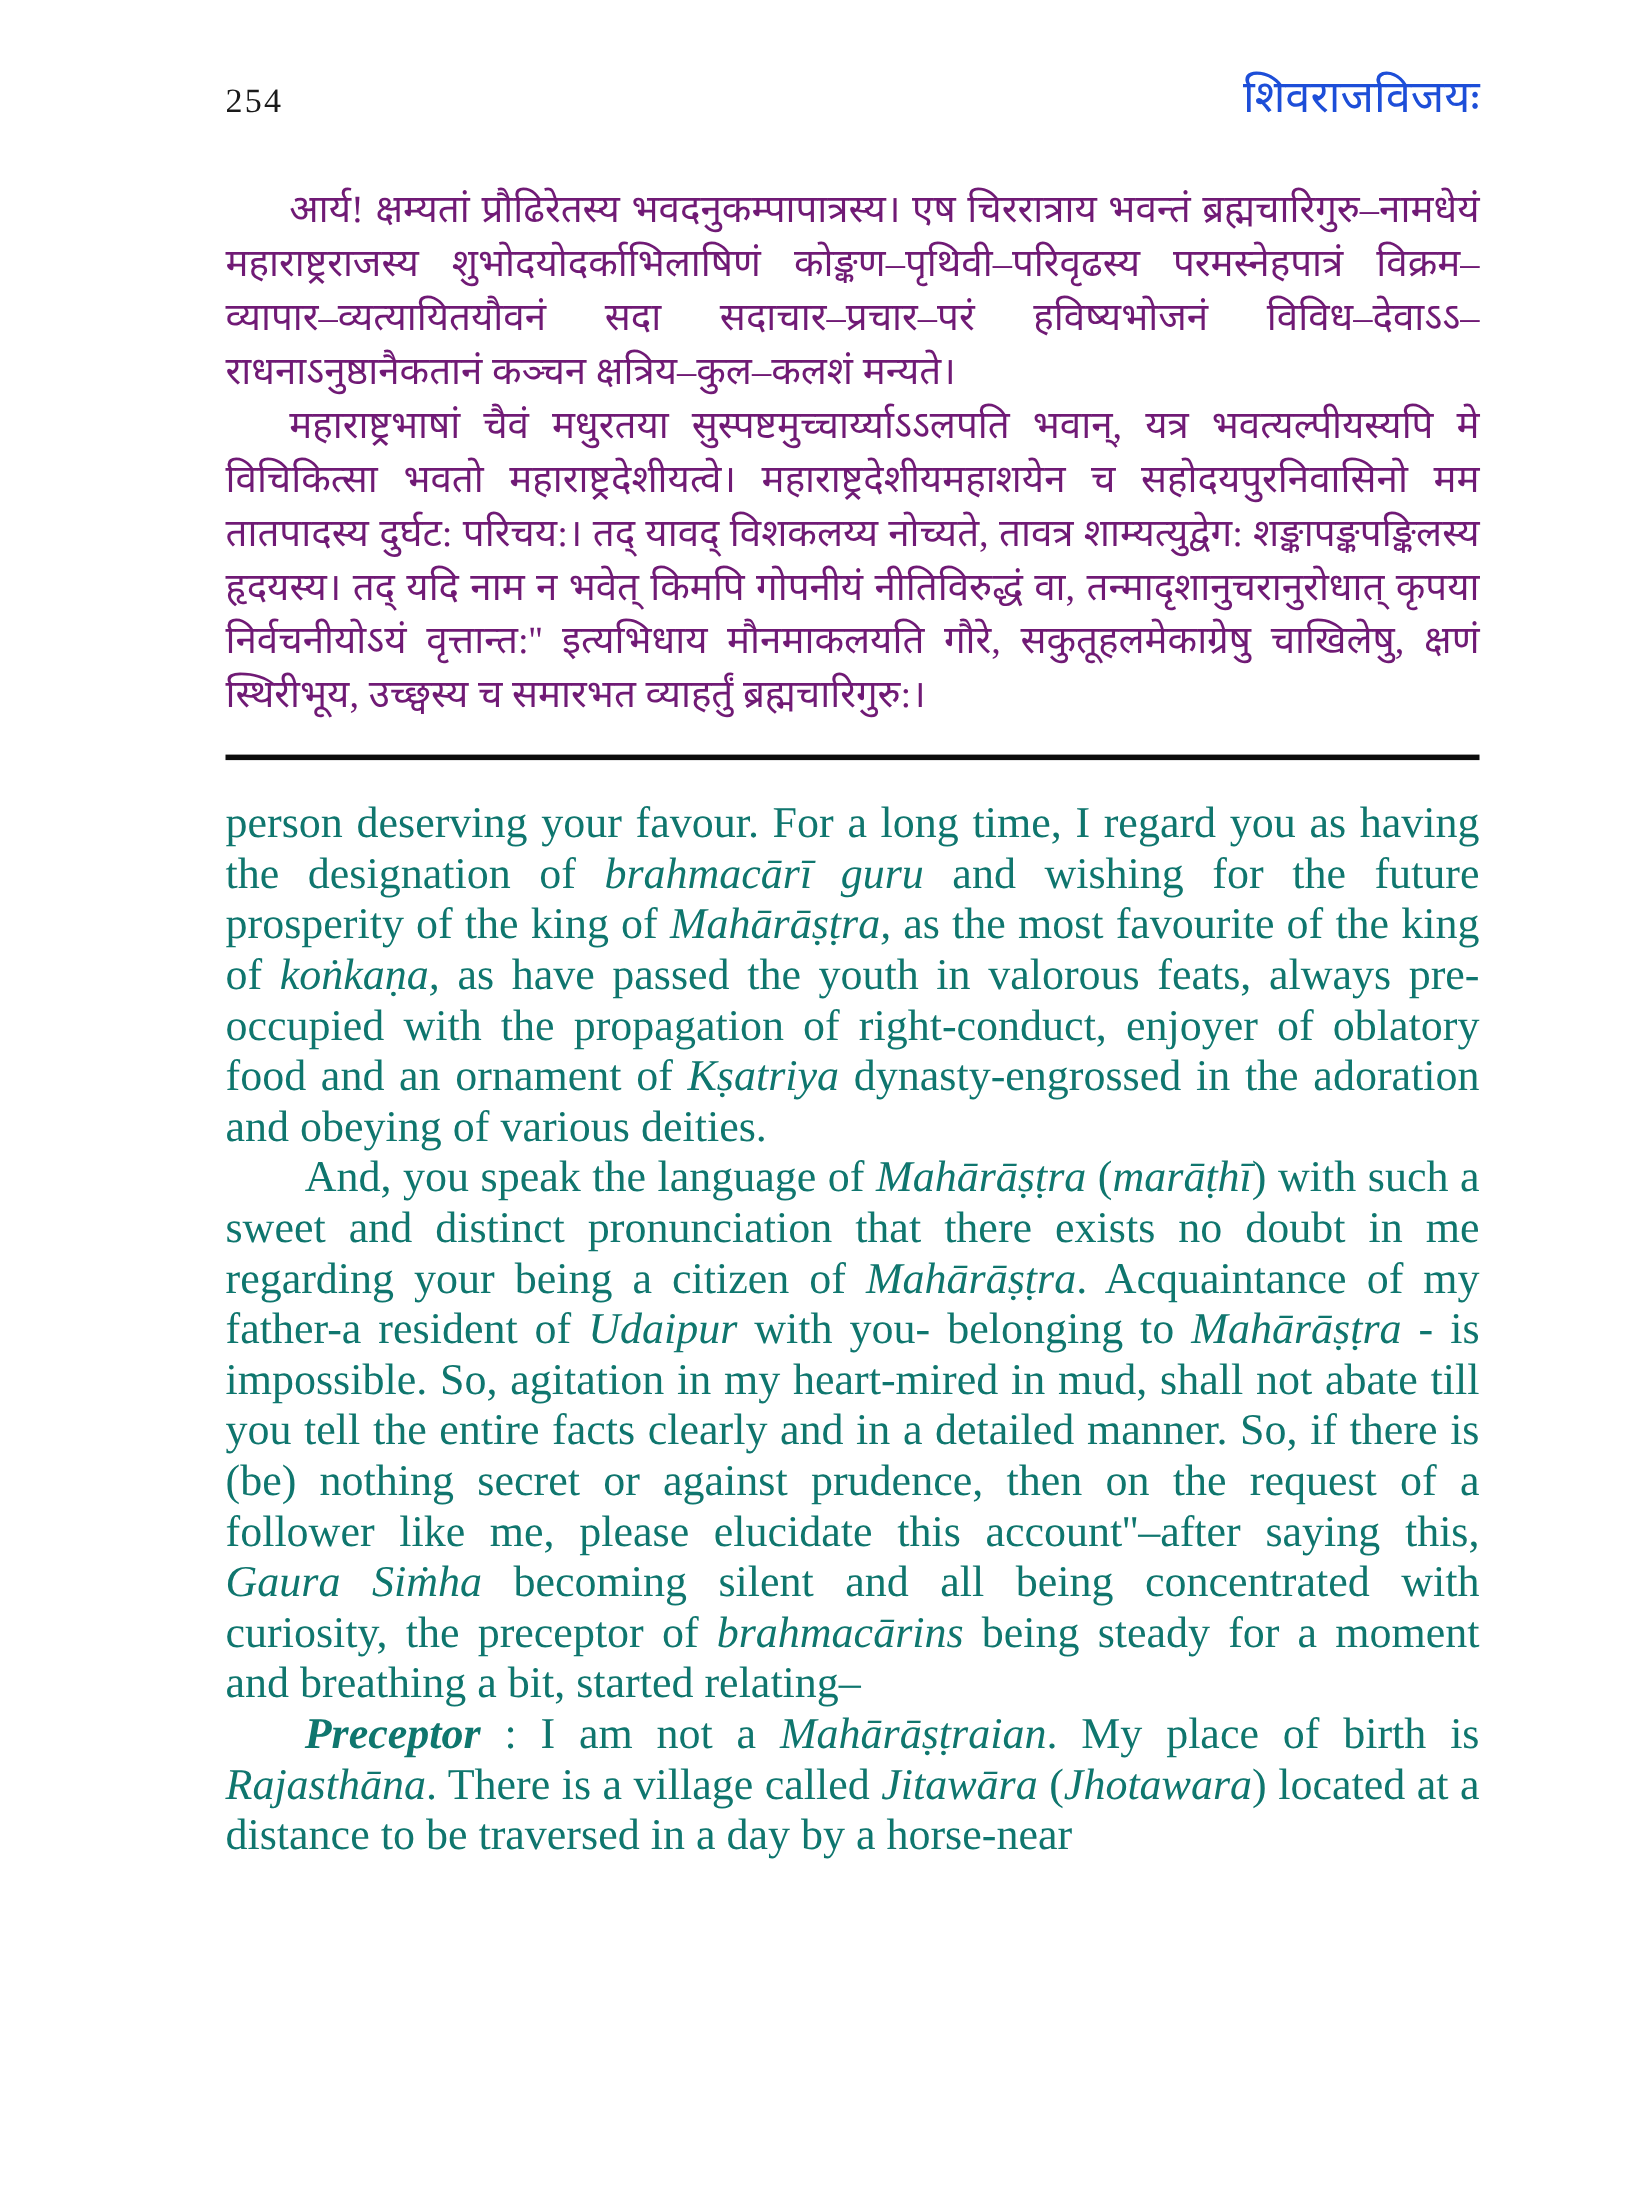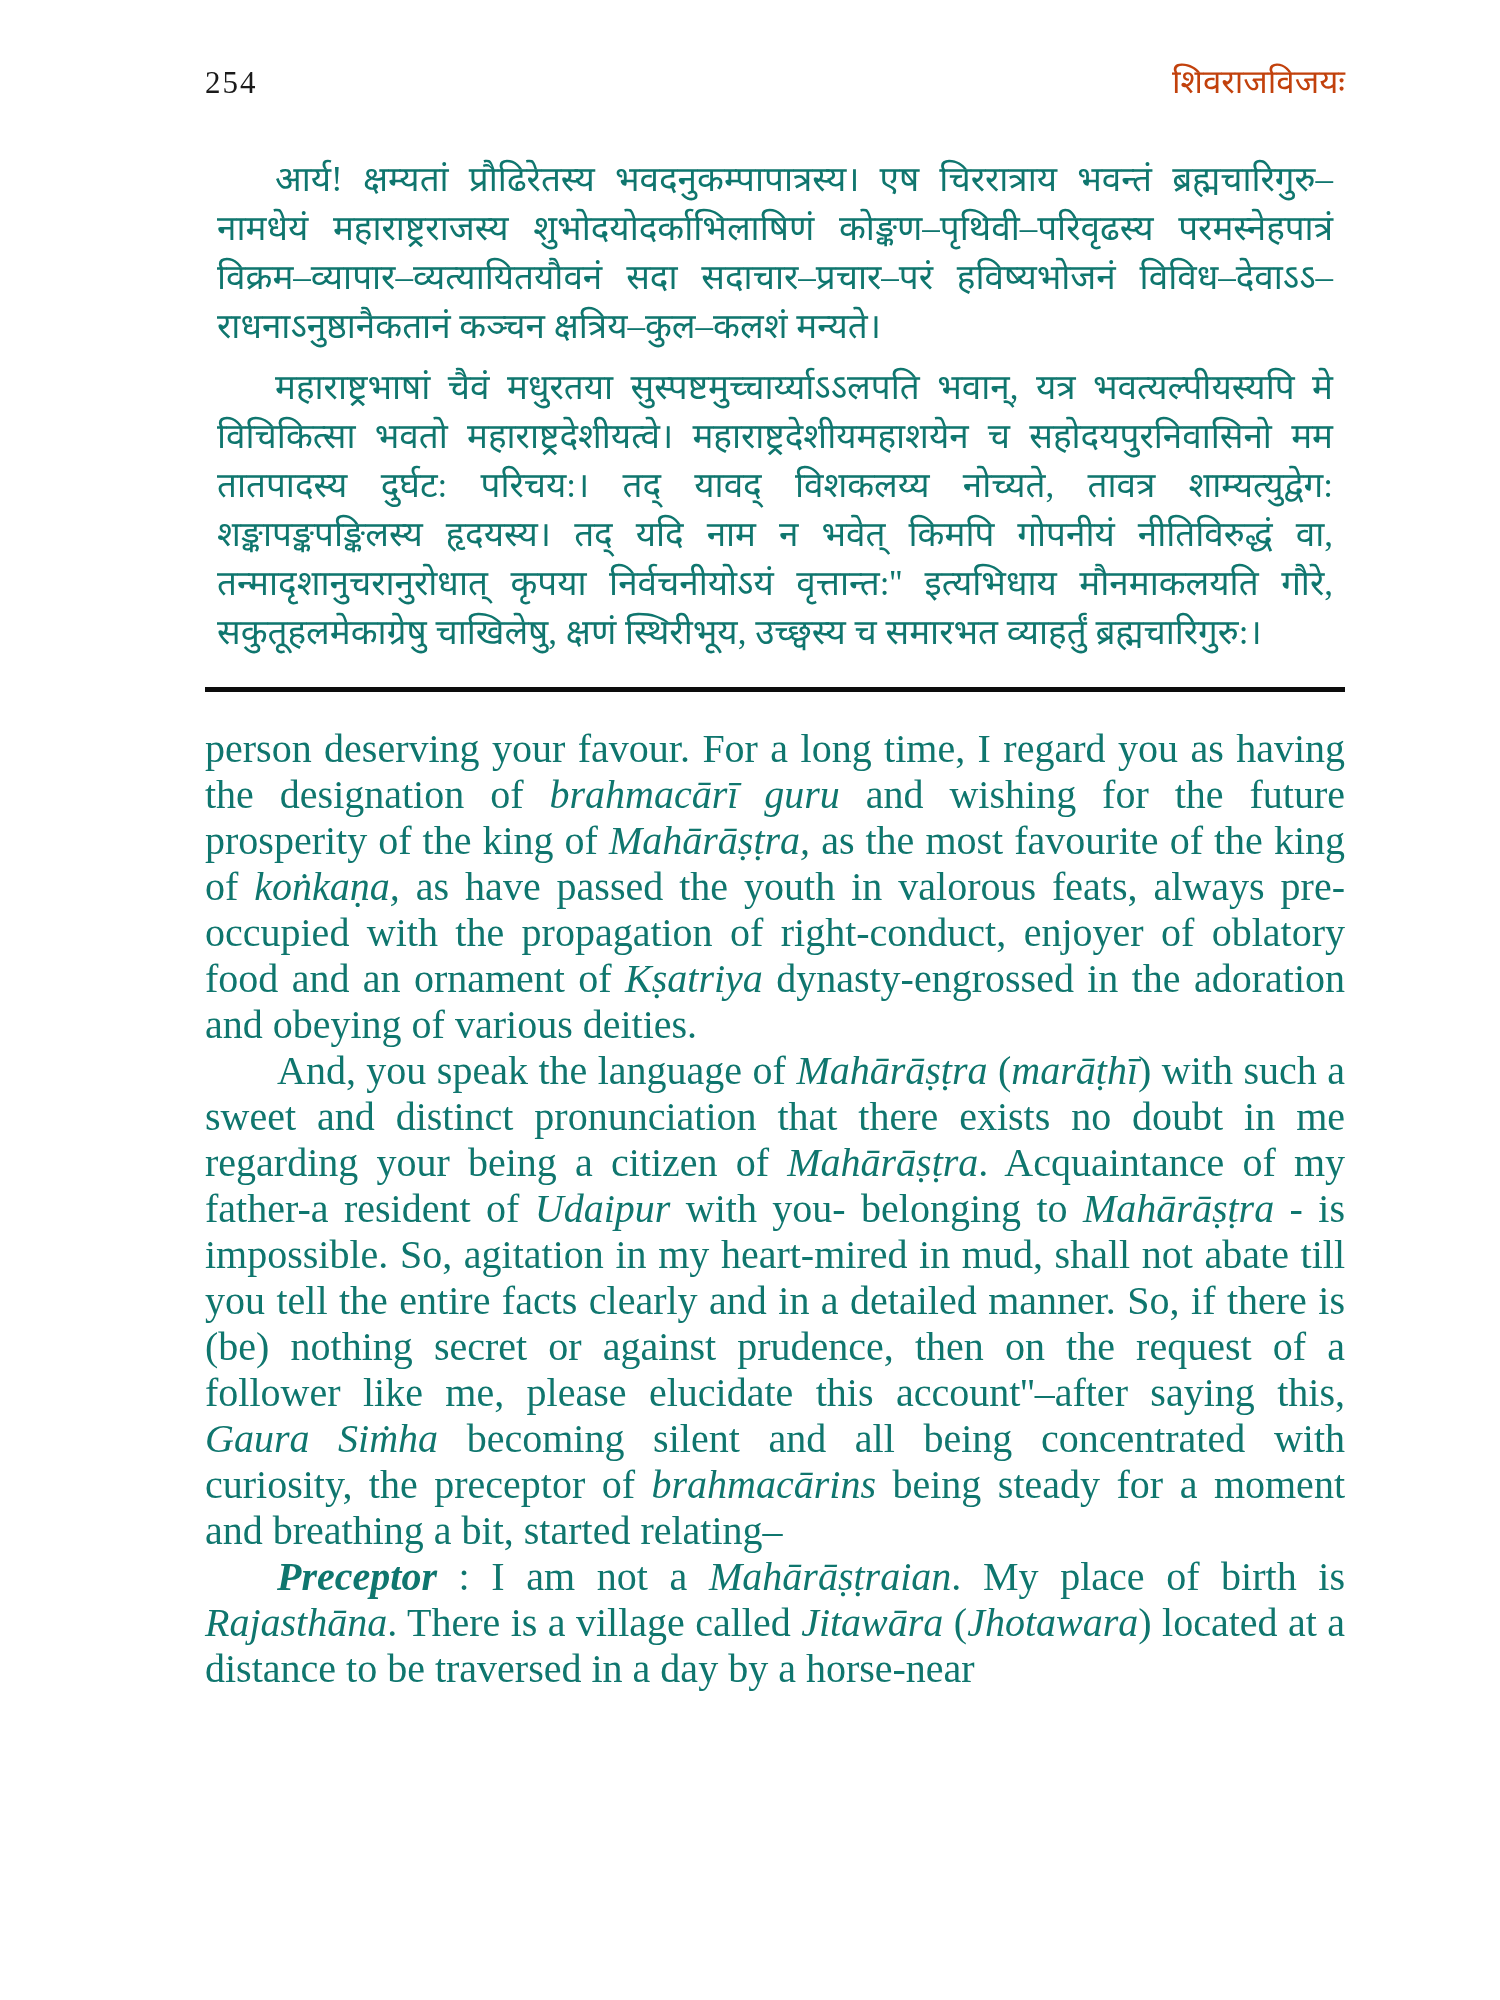--- a/index.html
+++ b/index.html
@@ -23,33 +23,33 @@
     display: flex;
     justify-content: space-between;
     align-items: baseline;
   }
   .page-number {
     font-size: 31px;
     letter-spacing: 2px;
     color: #1a1a1a;
   }
   .header-title {
-    font-size: 33px;
-    color: #c2410c;
+    font-size: 41px;
+    color: #1d4ed8;
   }
   .sanskrit {
     margin-top: 52px;
   }
   .sa-para {
-    margin: 12px;
+    margin: 0;
     font-size: 35px;
     line-height: 49px;
     text-align: justify;
     text-indent: 58px;
-    color: #0f766e;
+    color: #701a75;
     font-family: "Liberation Serif", "DejaVu Serif", serif;
   }
   .divider {
     border: none;
     border-top: 5px solid #0c0c0c;
     margin: 30px 0 34px 0;
   }
   .english p {
     margin: 0;
     font-size: 40px;

